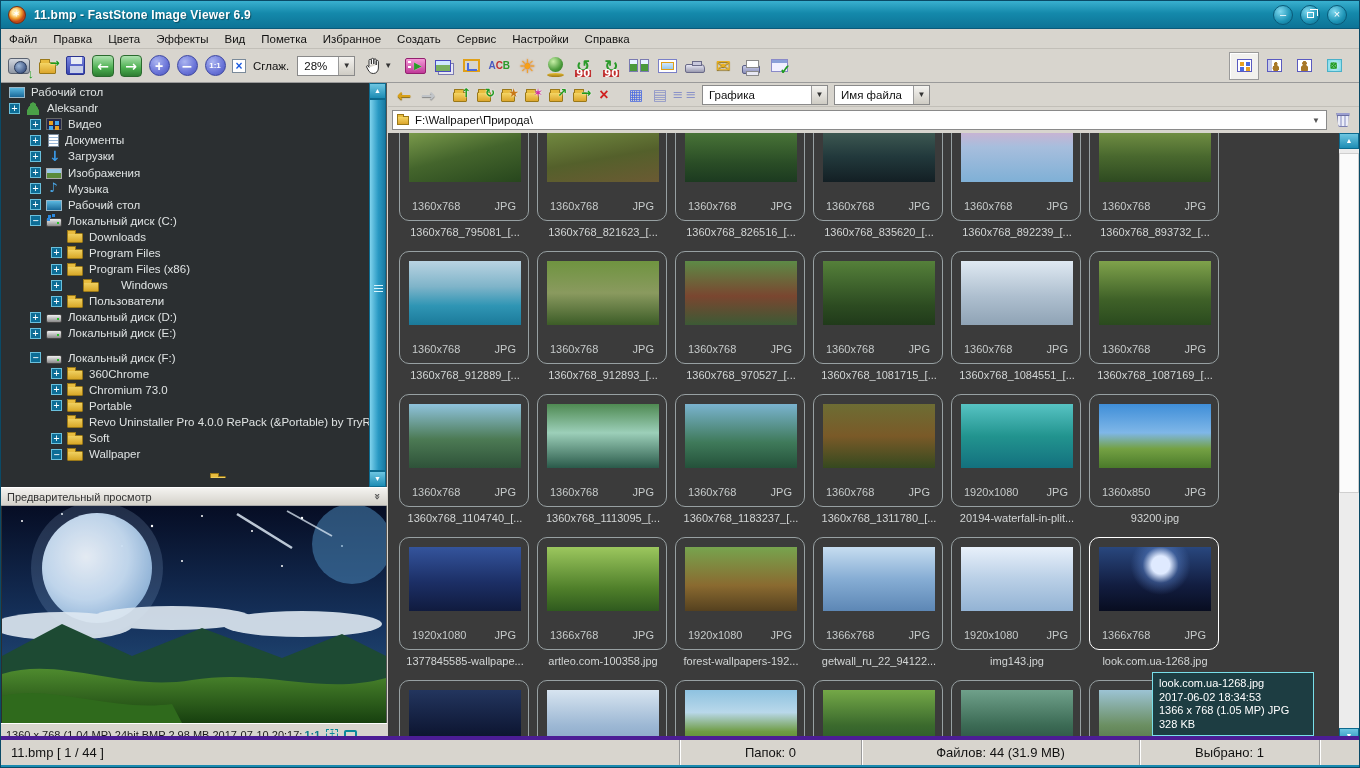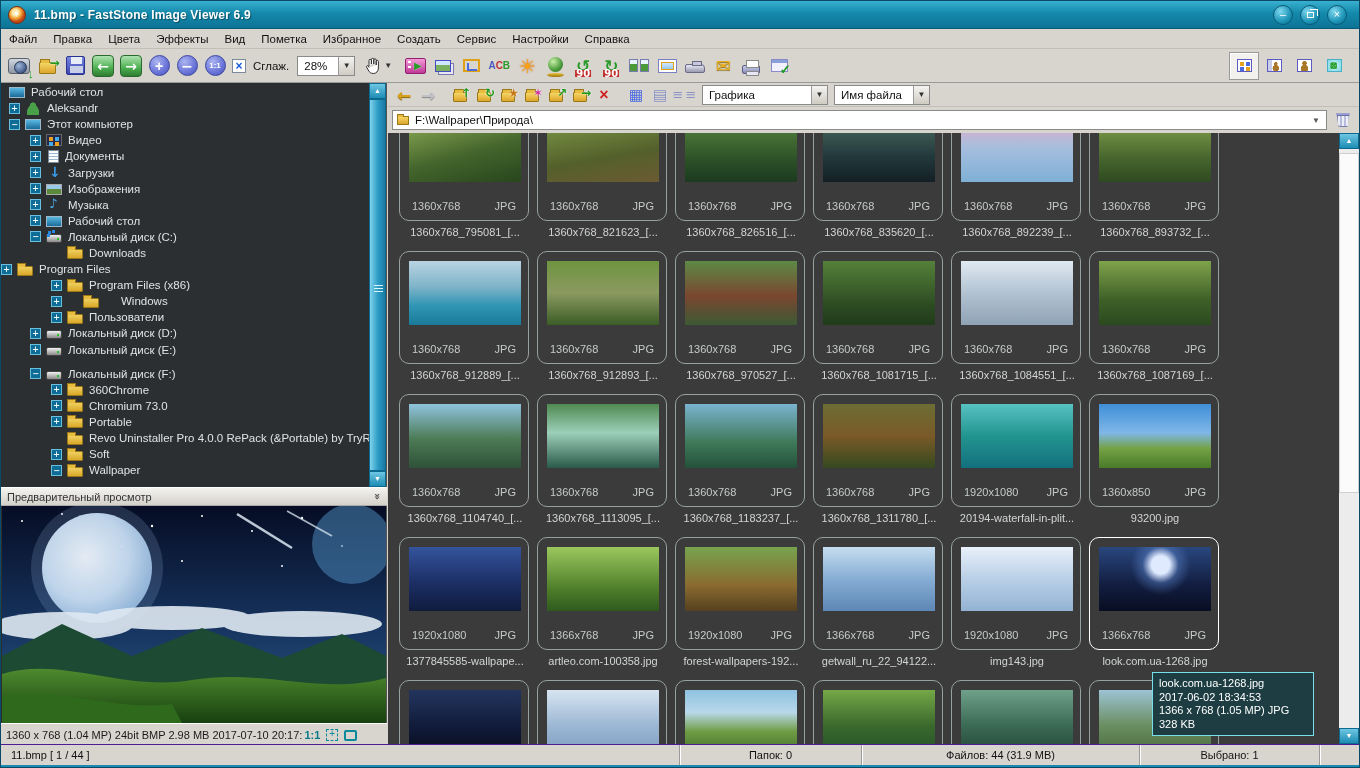--- a/index.html
+++ b/index.html
@@ -179,22 +179,22 @@
   .tinfo{position:absolute;bottom:8px;left:12px;right:12px;display:flex;justify-content:space-between;
     color:#c6caca;font-size:11px;}
   .tname{position:absolute;top:117px;left:-5px;width:140px;text-align:center;color:#d2d5d5;font-size:11px;white-space:nowrap;overflow:hidden;}
   #thumb-sb{position:absolute;right:0;top:132px;width:20px;bottom:23px;background:#ececec;}
   #thumb-sb .sb-btn{width:20px;}
   #thumb-sb .thumb{position:absolute;left:0;top:20px;width:20px;height:340px;background:#fbfbfb;border:1px solid #cfcfcf;}
   #tooltip{position:absolute;left:764px;top:539px;width:162px;background:#1d3d42;border:1px solid #79dfe9;
     color:#fff;font-size:11px;line-height:13.5px;padding:4px 6px;z-index:50;}
 
   
-  #statusbar{position:absolute;left:0;right:0;bottom:2px;height:21px;background:#d8d5ce;border-top:1px solid #4c1d95;
-    display:flex;align-items:center;font-size:11px;color:#111;}
+  #statusbar{position:absolute;left:0;right:0;bottom:2px;height:29px;background:#d8d5ce;border-top:4px solid #4c1d95;
+    display:flex;align-items:center;font-size:13px;color:#111;}
   .seg{height:100%;display:flex;align-items:center;justify-content:center;border-left:1px solid #9a9a9a;box-shadow:inset 1px 0 0 #fff;}
   #seg-file{flex:1;justify-content:flex-start;padding-left:10px;border-left:none;box-shadow:none;}
   #bottomstrip{position:absolute;left:0;right:0;bottom:0;height:2px;background:#1a8ab0;}
 </style>
 </head>
 <body>
 
 <div id="win">
 
   <div id="titlebar">
@@ -331,25 +331,20 @@
     <div class="trow" style="padding-left: 8px;">
 
           <span class="tico ti-desktop"></span>
           <span class="tlabel">Рабочий стол</span>
         </div>
         <div class="trow" style="padding-left: 8px;">
           <span class="tg plus"></span>
           <span class="tico ti-user"></span>
           <span class="tlabel">Aleksandr</span>
         </div>
-        <div class="trow" style="padding-left: 8px;">
-          <span class="tg minus"></span>
-          <span class="tico ti-computer"></span>
-          <span class="tlabel">Этот компьютер</span>
-        </div>
         <div class="trow" style="padding-left: 29px;">
           <span class="tg plus"></span>
           <span class="tico ti-video"></span>
           <span class="tlabel">Видео</span>
         </div>
         <div class="trow" style="padding-left: 29px;">
           <span class="tg plus"></span>
           <span class="tico ti-document"></span>
           <span class="tlabel">Документы</span>
         </div>
@@ -376,21 +371,21 @@
         <div class="trow" style="padding-left: 29px;">
           <span class="tg minus"></span>
           <span class="tico ti-disk-system"></span>
           <span class="tlabel">Локальный диск (C:)</span>
         </div>
         <div class="trow" style="padding-left: 50px;">
           <span class="tg spacer"></span>
           <span class="tico ti-folder"></span>
           <span class="tlabel">Downloads</span>
         </div>
-        <div class="trow" style="">
+        <div class="trow" style="padding-left: 50px;">
           <span class="tg plus"></span>
           <span class="tico ti-folder"></span>
           <span class="tlabel">Program Files</span>
         </div>
         <div class="trow" style="padding-left: 50px;">
           <span class="tg plus"></span>
           <span class="tico ti-folder"></span>
           <span class="tlabel">Program Files (x86)</span>
         </div>
         <div class="trow" style="padding-left: 50px; gap: 16px;">

